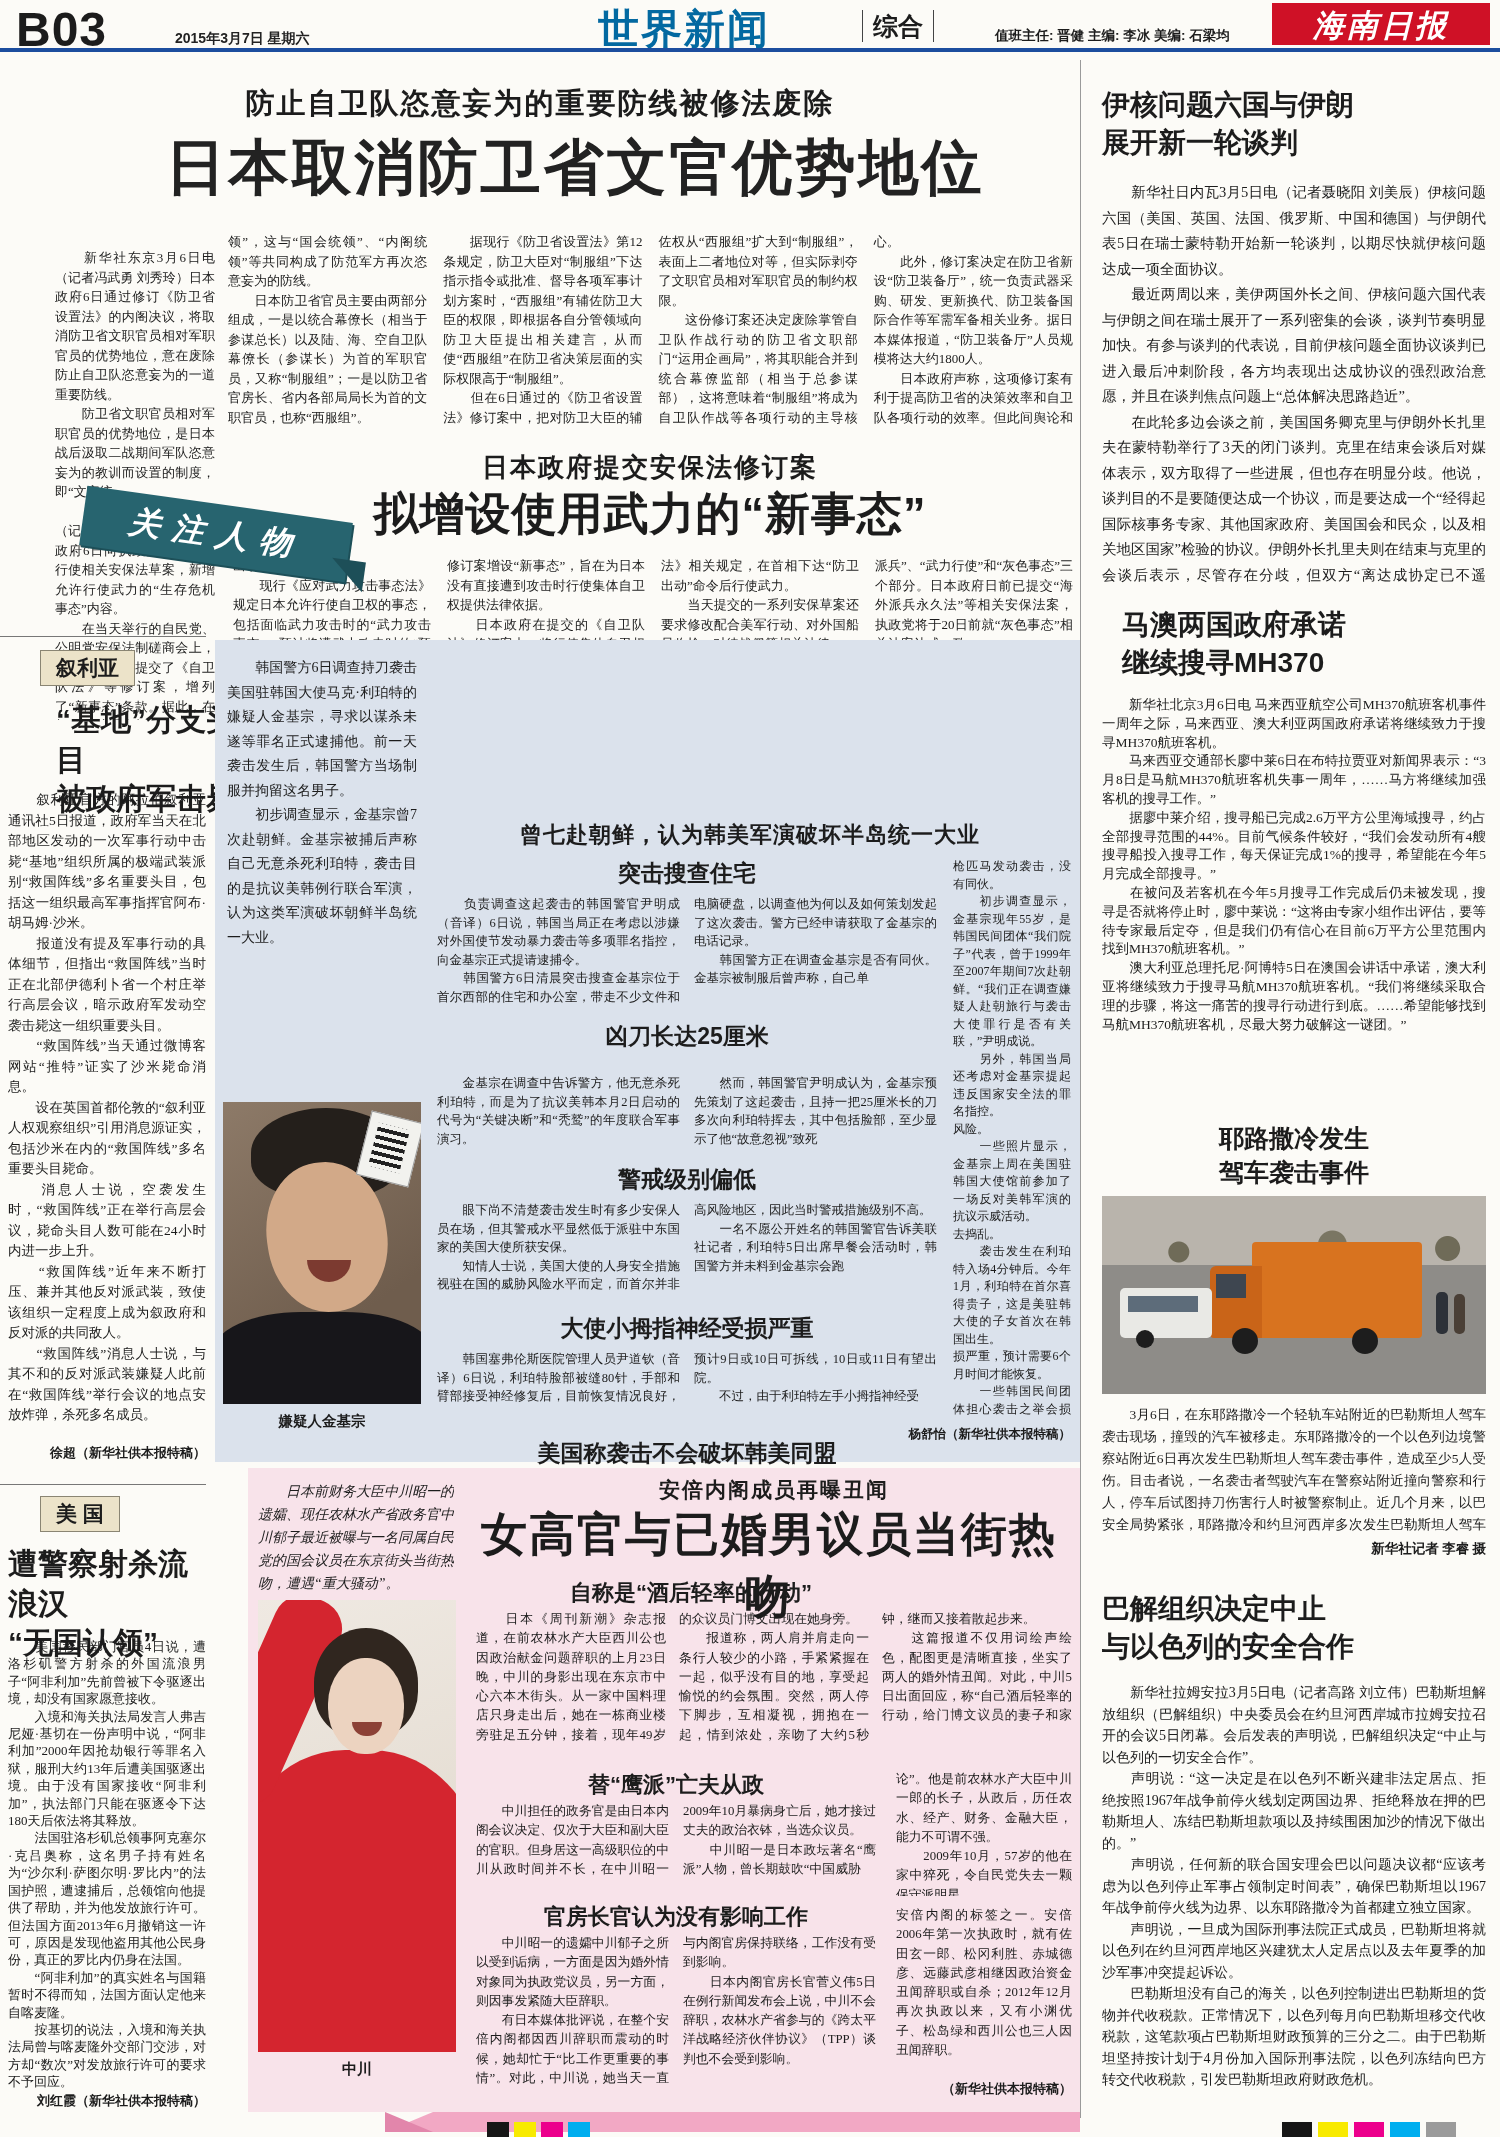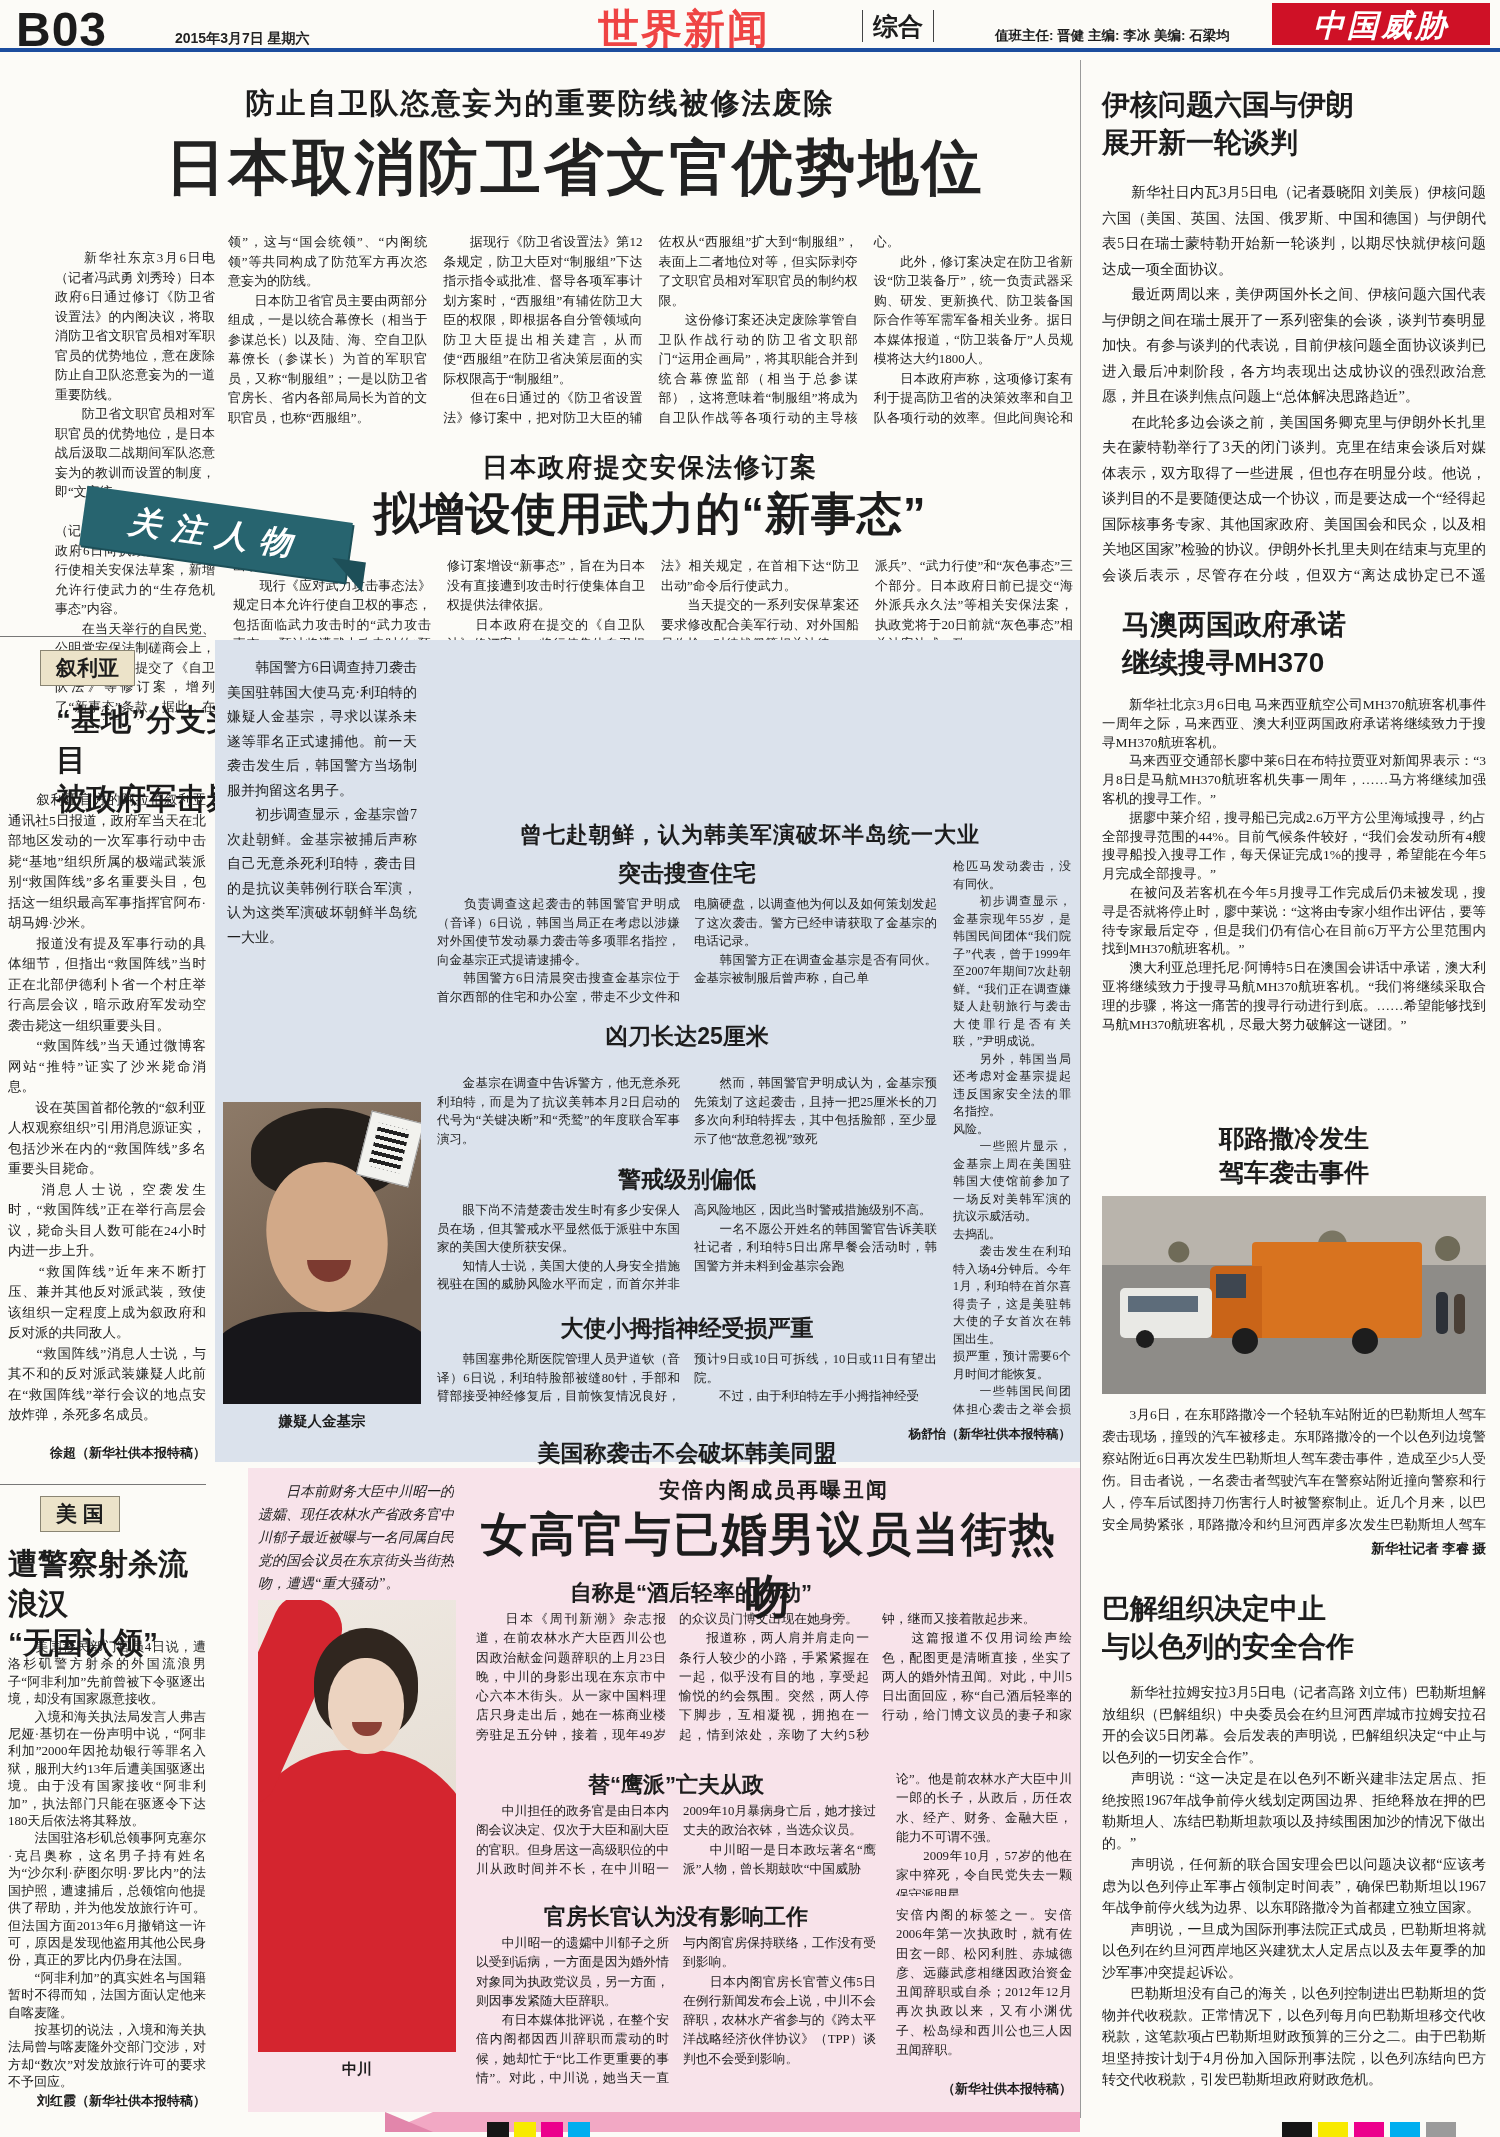--- a/index.html
+++ b/index.html
@@ -20,25 +20,25 @@
   .sec-h{font-weight:bold;text-align:center;}
   .photo{overflow:hidden;}
 </style>
 </head>
 <body>
 
 <div id="page">
 
   <div class="abs sans b" style="left:16px;top:2px;font-size:48px;letter-spacing:1px;">B03</div>
   <div class="abs sans b" style="left:175px;top:30px;font-size:14px;color:#222;">2015年3月7日 星期六</div>
-  <div class="abs sans b" style="left:598px;top:2px;font-size:41px;color:#ef4444;letter-spacing:2px;font-family:Liberation Mono, monospace;">世界新闻</div>
+  <div class="abs sans b" style="left:598px;top:2px;font-size:41px;color:#0369a1;letter-spacing:2px;font-family:Liberation Mono, monospace;">世界新闻</div>
   <div class="abs sans b" style="left:862px;top:10px;font-size:25px;padding:0 10px;border-left:1px solid #444;border-right:1px solid #444;line-height:32px;">综合</div>
   <div class="abs sans b" style="left:995px;top:27px;font-size:13.5px;">值班主任: 晋健  主编: 李冰  美编: 石梁均</div>
   <div class="abs" style="left:1272px;top:3px;width:218px;height:42px;background:#cf1126;">
-    <span class="abs b" style="left:0;top:2px;width:100%;text-align:center;color:#fff;font-size:31px;font-style:italic;letter-spacing:3px;">中国威胁</span>
+    <span class="abs b" style="left:0;top:2px;width:100%;text-align:center;color:#fff;font-size:31px;font-style:italic;letter-spacing:3px;">海南日报</span>
   </div>
   <div class="abs" style="left:0;top:48px;width:1500px;height:4px;background:#1c4d9e;"></div>
 
   <div class="abs ctr b" style="left:190px;top:84px;width:700px;font-size:29px;letter-spacing:2px;">防止自卫队恣意妄为的重要防线被修法废除</div>
   <div class="abs ctr b sans" style="left:80px;top:128px;width:990px;font-size:60px;letter-spacing:3px;color:#222;">日本取消防卫省文官优势地位</div>
   <div class="abs just" style="left:55px;top:248px;width:160px;height:472px;font-size:13px;line-height:19.5px;font-family:Liberation Serif, serif;">　　新华社东京3月6日电（记者冯武勇 刘秀玲）日本政府6日通过修订《防卫省设置法》的内阁决议，将取消防卫省文职官员相对军职官员的优势地位，意在废除防止自卫队恣意妄为的一道重要防线。
 　　防卫省文职官员相对军职官员的优势地位，是日本战后汲取二战期间军队恣意妄为的教训而设置的制度，即“文官统
 　　新华社东京3月6日电（记者刘秀玲 冯武勇）日本政府6日向执政党提出武力行使相关安保法草案，新增允许行使武力的“生存危机事态”内容。
 　　在当天举行的自民党、公明党安保法制磋商会上，日本政府正式提交了《自卫队法》等修订案，增列了“新事态”条款。据此，在与日本关系密切国家遭武力攻击、日本“生存”受威胁的“新事态”下，也可</div>
   <div class="abs just cols4" style="left:228px;top:232px;width:845px;height:208px;font-size:13px;line-height:19.5px;">领”，这与“国会统领”、“内阁统领”等共同构成了防范军方再次恣意妄为的防线。

